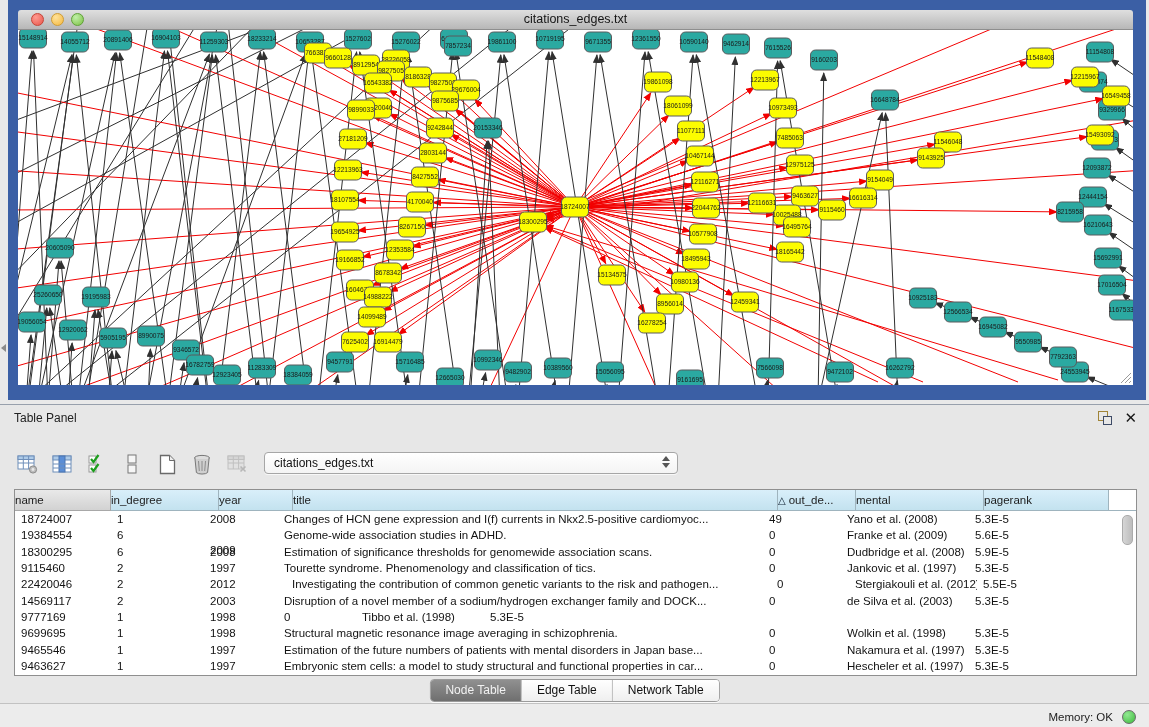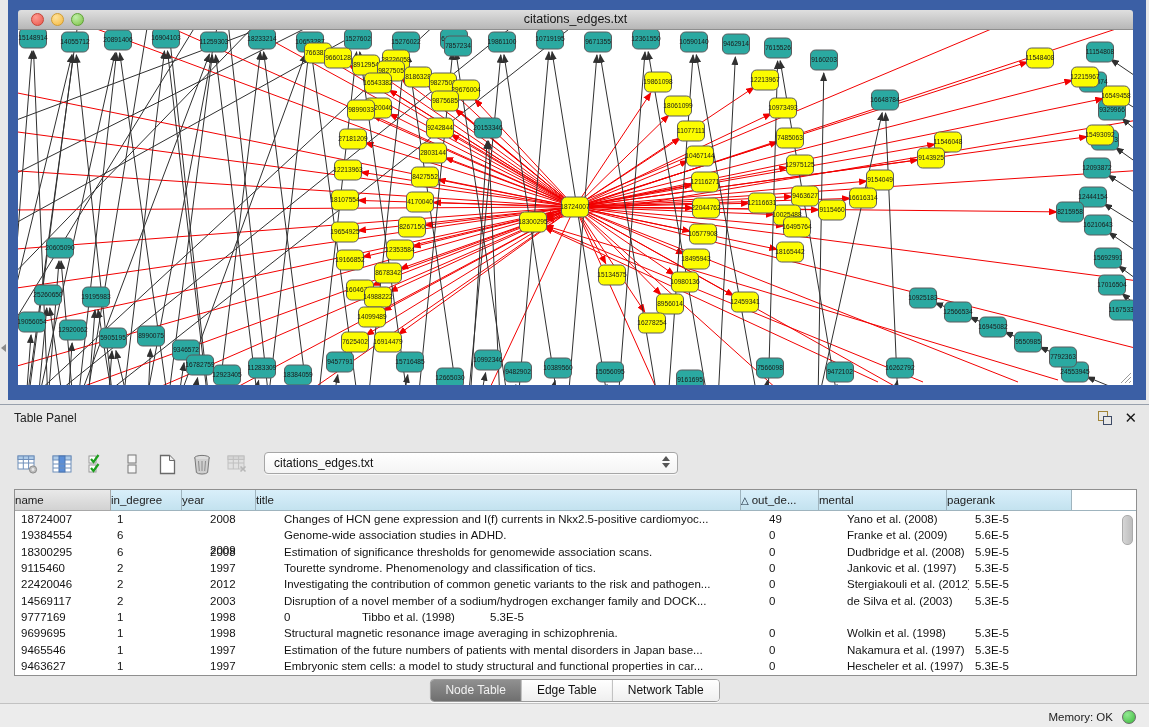--- a/index.html
+++ b/index.html
@@ -847,21 +847,21 @@
     <span>citations_edges.txt</span>
     <span id="spinner">
         <span class="up"></span>
         <span class="dn"></span>
       </span>
   </div>
 
   <div id="table-box">
     <div id="thead">
         <div class="th first" style="width: 96px;">name</div>
-        <div class="th" style="width: 71px;">in_degree</div>
+        <div class="th" style="width: 108px;">in_degree</div>
         <div class="th" style="width: 74px;">year</div>
         <div class="th" style="width: 485px;">title</div>
         <div class="th" style="width: 78px;"><span class="sort">△</span>out_de...</div>
         <div class="th" style="width: 128px;">mental</div>
         <div class="th" style="width: 125px;">pagerank</div>
         <div class="th filler"></div>
       </div>
     <div id="tbody">
         <div class="tr">
           <div class="td" style="width: 96px;">18724007</div>
@@ -896,21 +896,21 @@
           <div class="td" style="width: 74px;">1997</div>
           <div class="td" style="width: 485px;">Tourette syndrome. Phenomenology and classification of tics.</div>
           <div class="td" style="width: 78px;">0</div>
           <div class="td" style="width: 128px;">Jankovic et al. (1997)</div>
           <div class="td" style="width: 125px;">5.3E-5</div>
         </div>
         <div class="tr">
           <div class="td" style="width: 96px;">22420046</div>
           <div class="td" style="width: 93px;">2</div>
           <div class="td" style="width: 74px;">2012</div>
-          <div class="td" style="width: 485px;">Investigating the contribution of common genetic variants to the risk and pathogen...</div>
+          <div class="td" style="width: 485px; margin-left: 8px;">Investigating the contribution of common genetic variants to the risk and pathogen...</div>
           <div class="td" style="width: 78px;">0</div>
           <div class="td" style="width: 128px;">Stergiakouli et al. (2012)</div>
           <div class="td" style="width: 125px;">5.5E-5</div>
         </div>
         <div class="tr">
           <div class="td" style="width: 96px;">14569117</div>
           <div class="td" style="width: 93px;">2</div>
           <div class="td" style="width: 74px;">2003</div>
           <div class="td" style="width: 485px;">Disruption of a novel member of a sodium/hydrogen exchanger family and DOCK...</div>
           <div class="td" style="width: 78px;">0</div>

